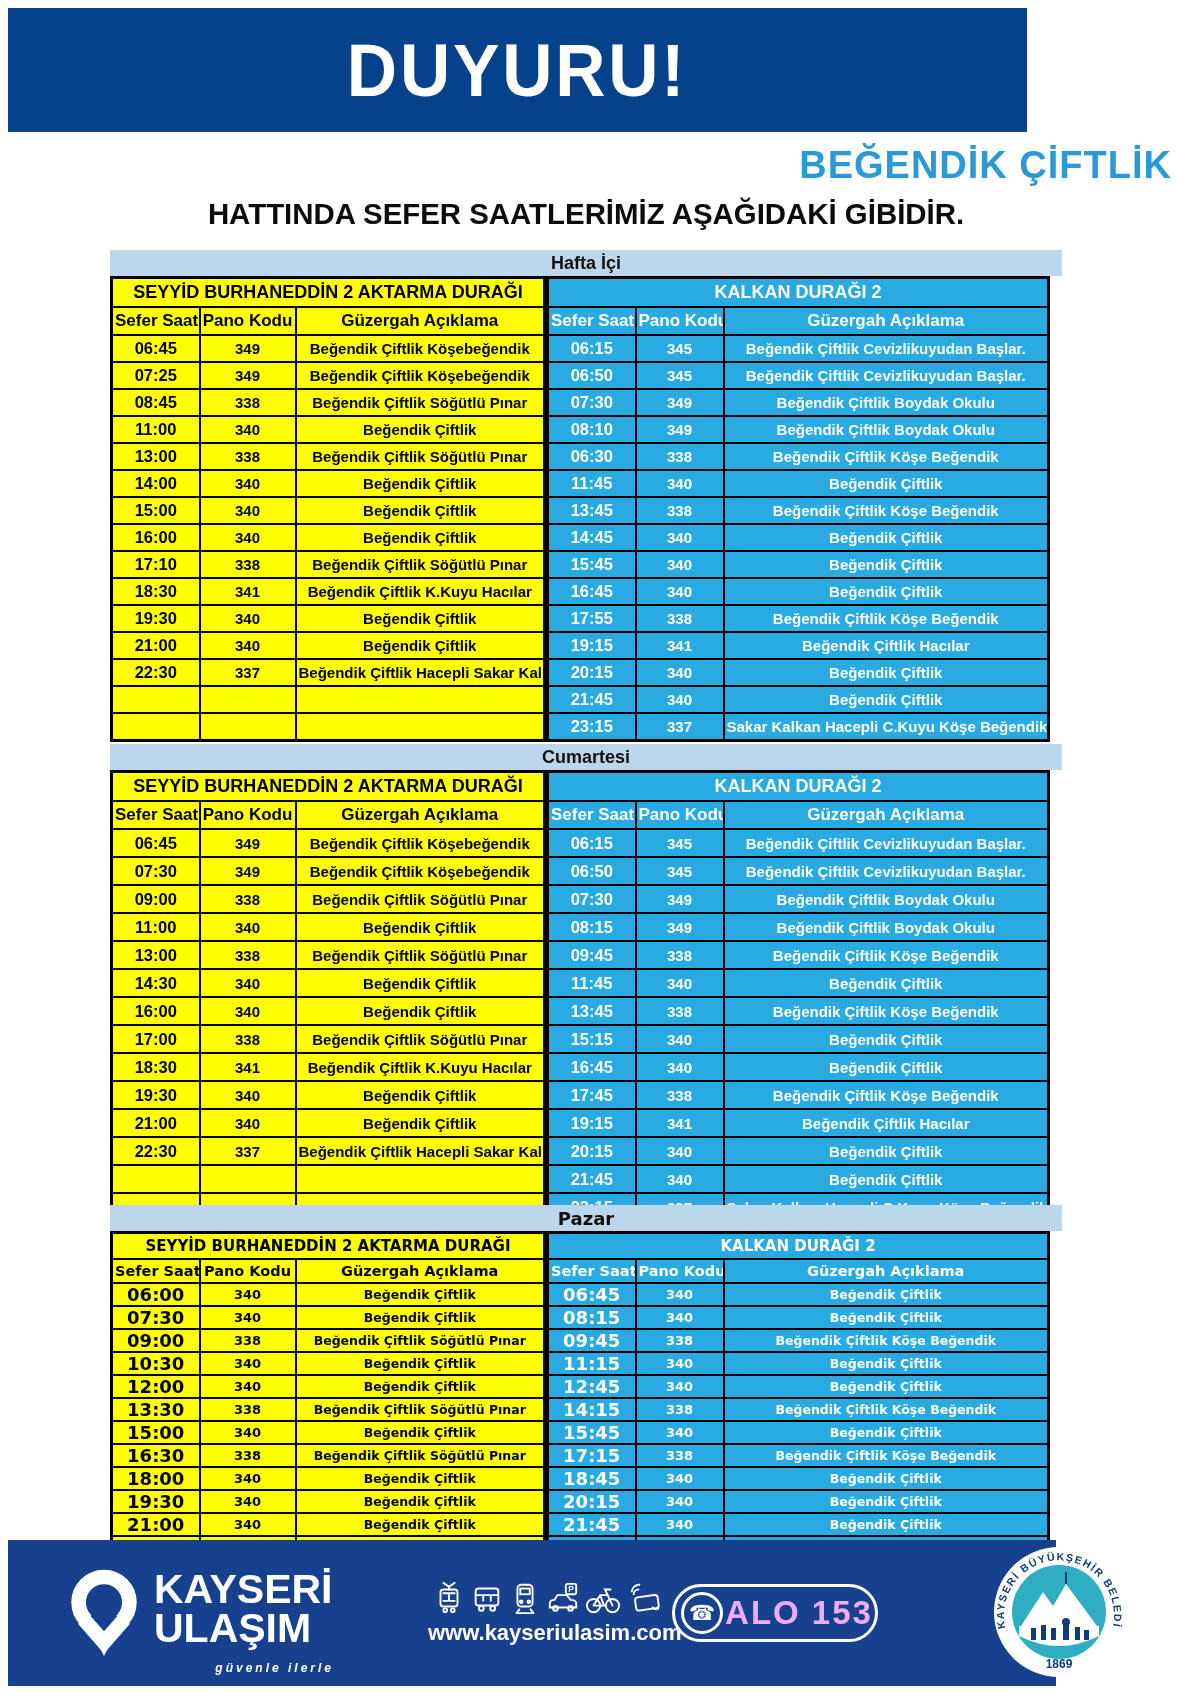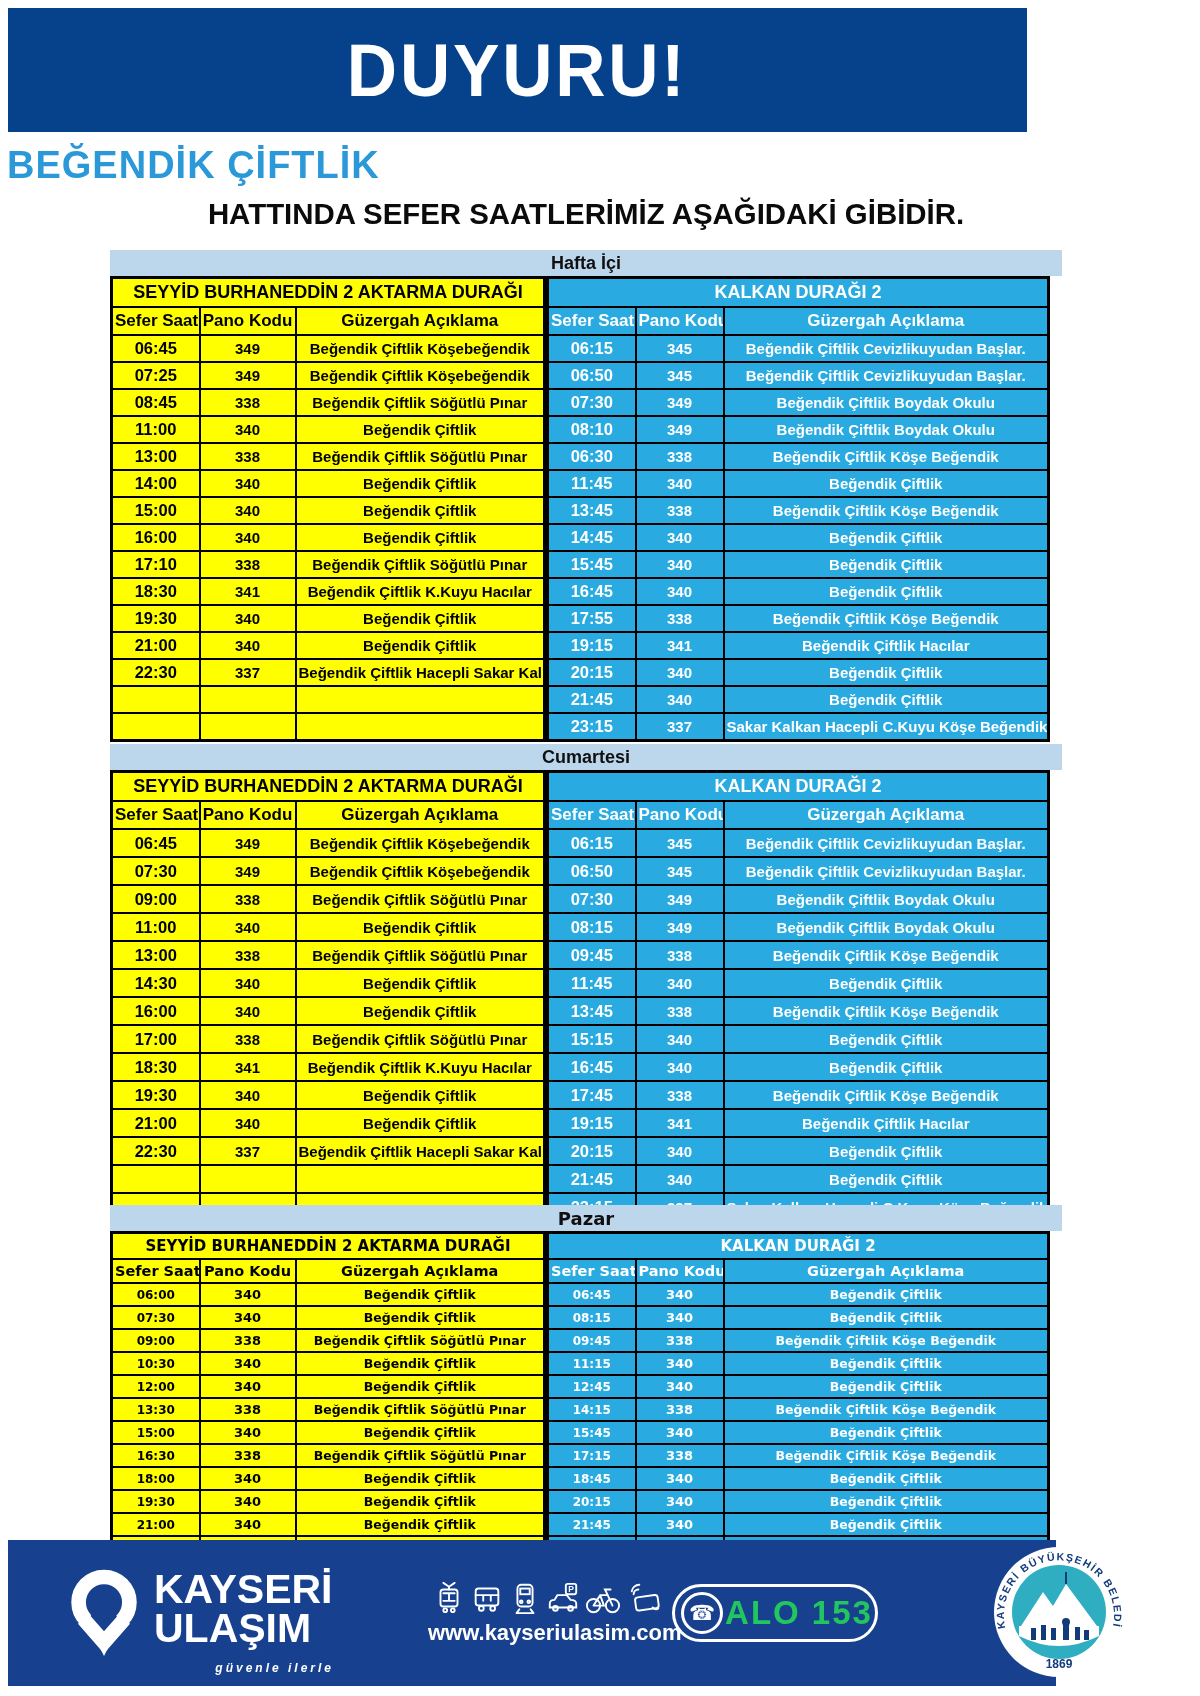--- a/index.html
+++ b/index.html
@@ -6,21 +6,21 @@
   html,body{margin:0;padding:0;background:#fff;}
   body{font-family:"Liberation Sans",sans-serif;}
   #page{position:relative;width:1200px;height:1696px;background:#fff;overflow:hidden;}
 
   
   .banner{position:absolute;left:8px;top:8px;width:1019px;height:124px;background:#06428C;
           display:flex;align-items:center;justify-content:center;}
   .banner h1{margin:0;color:#fff;font-size:74px;font-weight:bold;letter-spacing:3px;
              transform:scaleX(.94);}
 
-  .line-name{position:absolute;left:7px;top:144px;width:1172px;text-align:left;
+  .line-name{position:absolute;left:0;top:144px;width:1172px;text-align:right;
              color:#2B99D8;font-size:38px;font-weight:bold;letter-spacing:1px;}
   .subtitle{position:absolute;left:0;top:197px;width:1172px;text-align:center;
             color:#0b0b0b;font-size:30px;font-weight:bold;transform:scaleX(.98);}
 
   
   #content{position:absolute;left:110px;top:250px;width:952px;height:1285px;}
   .section{position:absolute;left:0;width:952px;}
   .sec0{top:0;}
   .sec1{top:494px;}
   .sec2{top:955px;}
@@ -39,40 +39,40 @@
   .sec0 tr.station th,.sec1 tr.station th{height:27px;font-size:18px;}
   .sec0 tr.cols th,.sec1 tr.cols th{height:26px;font-size:17px;}
   .sec0 td,.sec1 td{height:25px;font-size:15px;}
   .sec1 td{height:26px;}
   .sec0 td.time,.sec1 td.time{font-size:16.5px;}
 
   .sec2 table,.sec2 .strip span{font-family:"DejaVu Sans",sans-serif;}
   .sec2 tr.station th{height:24px;font-size:15px;}
   .sec2 tr.cols th{height:22px;font-size:14.5px;}
   .sec2 td{height:21px;font-size:13px;}
-  .sec2 td.time{font-size:12px;}
+  .sec2 td.time{font-size:18px;}
   .sec2 td.guz{font-size:12.5px;}
 
   
   .footer{position:absolute;left:8px;top:1540px;width:1048px;height:146px;background:#17418E;}
   .pin{position:absolute;left:54px;top:26px;}
   .brand{position:absolute;left:146px;top:30px;width:180px;color:#fff;}
   .brand .b1,.brand .b2{font-size:41px;font-weight:bold;line-height:39px;letter-spacing:0;}
   .brand .tag{display:block;margin-top:13px;font-size:12px;font-style:italic;font-weight:bold;
               letter-spacing:3px;text-align:right;}
   .transport{position:absolute;left:420px;top:40px;width:240px;text-align:center;}
   .icons{display:flex;gap:4px;justify-content:center;}
   .icons svg{display:block;}
   .website{margin-top:4px;color:#fff;font-size:22px;font-weight:bold;}
   .alo{position:absolute;left:664px;top:44px;width:206px;height:58px;border:3px solid #fff;
        border-radius:34px;display:flex;align-items:center;box-sizing:border-box;}
   .alo .ph{width:42px;height:42px;border:3px solid #fff;border-radius:50%;margin-left:6px;
            display:flex;align-items:center;justify-content:center;box-sizing:border-box;
            color:#fff;font-size:21px;font-family:"DejaVu Sans",sans-serif;}
-  .alo .lbl{flex:1;text-align:center;color:#22c55e;font-size:33px;font-weight:bold;letter-spacing:2px;}
+  .alo .lbl{flex:1;text-align:center;color:#f0abfc;font-size:33px;font-weight:bold;letter-spacing:2px;}
   .seal{position:absolute;left:985px;top:6px;}
 </style>
 </head>
 <body>
 
 <div id="page">
 
   <div class="banner">
     <h1>DUYURU!</h1>
   </div>

